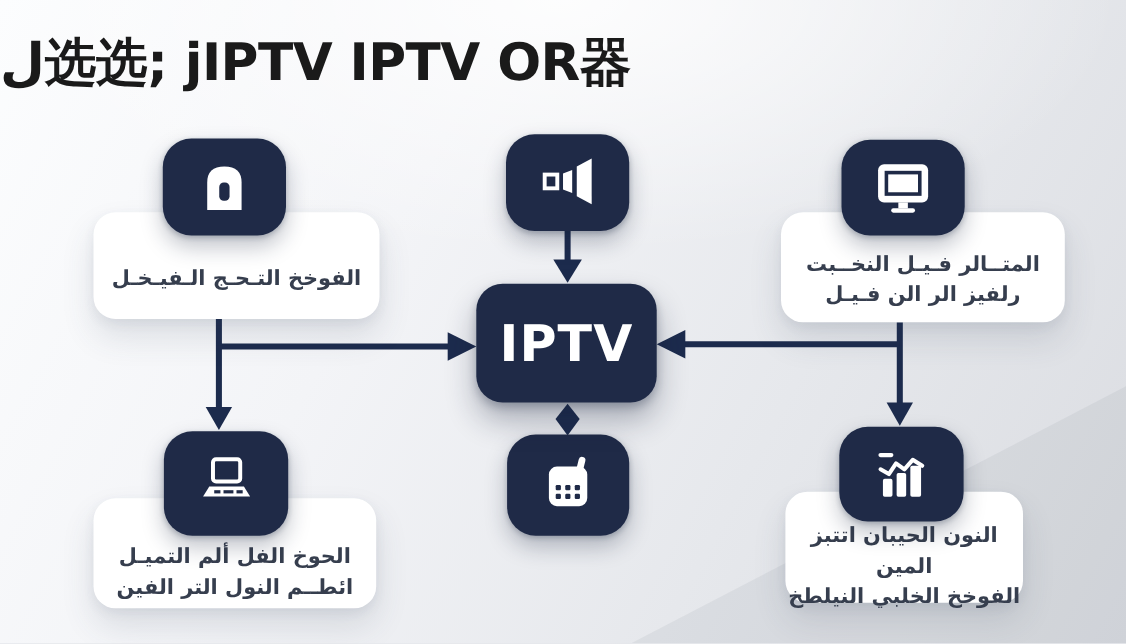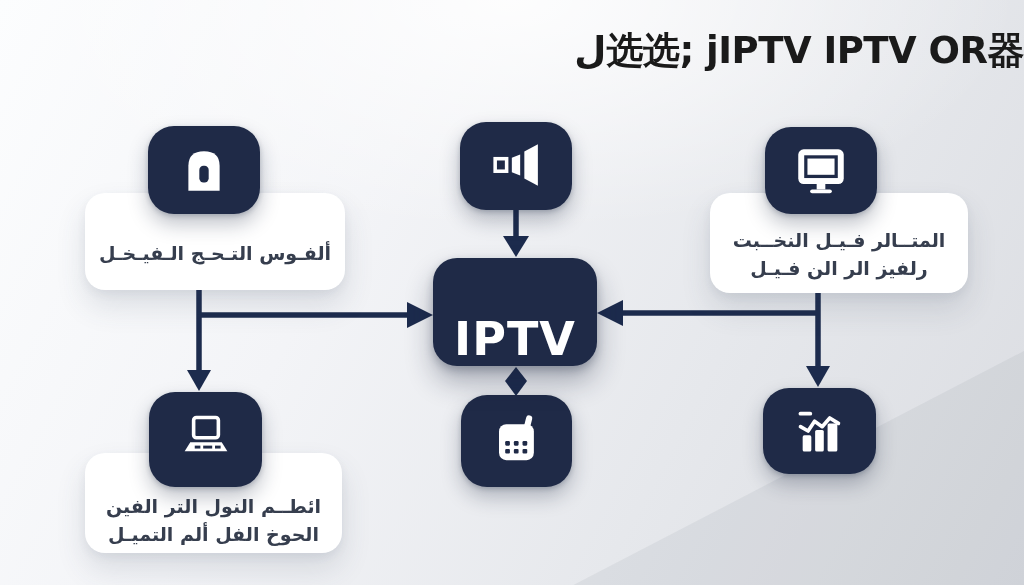--- a/index.html
+++ b/index.html
@@ -13,42 +13,42 @@
     background:radial-gradient(ellipse at 50% 0%,rgba(255,255,255,0.85) 0%,rgba(255,255,255,0) 70%);
     pointer-events:none;
   }
   .bg-corner{
     position:absolute;left:0;top:0;width:100%;height:100%;
     background:rgba(118,126,140,0.10);
     clip-path:polygon(56% 100%,100% 60%,100% 100%);
     pointer-events:none;
   }
   .title{
-    position:absolute;top:26px;left:0;width:100%;text-align:right;
-    font-size:37px;font-weight:800;letter-spacing:-0.5px;color:var(--title,#1a1a1a);
+    position:absolute;top:26px;left:0;width:100%;text-align:left;
+    font-size:47px;font-weight:800;letter-spacing:-0.5px;color:var(--title,#1a1a1a);
   }
   .arrows{position:absolute;left:0;top:0;width:1024px;height:585px;color:var(--arrow,#1c2b4d);}
   .arrows line{stroke:currentColor;stroke-width:5.5;}
   .arrows polygon{fill:currentColor;}
   .tile{
     position:absolute;background:var(--navy,#1f2a47);border-radius:26px;
     display:flex;align-items:center;justify-content:center;
     box-shadow:0 10px 20px rgba(25,35,60,0.28),0 2px 5px rgba(25,35,60,0.22);
   }
   .card{
     position:absolute;background:var(--card,#ffffff);border-radius:20px;
     box-shadow:0 16px 30px rgba(60,70,95,0.14),0 4px 10px rgba(60,70,95,0.07);
     display:flex;flex-direction:column;justify-content:center;align-items:center;
     direction:rtl;text-align:center;color:var(--text,#363e4e);
     font-size:19px;line-height:1.47;font-weight:600;box-sizing:border-box;
   }
   .iptv-box{
     position:absolute;left:433px;top:258px;width:164px;height:108px;
     background:var(--navy,#1f2a47);border-radius:24px;
-    display:flex;align-items:flex-end;justify-content:center;
+    display:flex;align-items:center;justify-content:center;
     box-shadow:0 16px 28px rgba(25,35,60,0.32),0 4px 8px rgba(25,35,60,0.25);
   }
   .iptv-label{color:#ffffff;font-size:46px;font-weight:800;letter-spacing:1px;}
   .navy-fill{fill:var(--navy,#1f2a47);}
 </style>
 </head>
 <body>
 
 <div class="stage">
   <div class="bg-sheen"></div>
@@ -76,34 +76,38 @@
     <g>
       <line x1="818" y1="313" x2="620" y2="313"></line>
       <polygon points="597,313 623,300 623,326"></polygon>
     </g>
     <g>
       <polygon points="516,367 527,381 516,396 505,381"></polygon>
     </g>
   </svg>
 
   <div class="card" style="left:85px;top:193px;width:260px;height:97px;padding-top:24px;">
-    <div>ألفـوس التـحـج الـفيـخـل</div>
+    <div>الفوخخ التـحـج الـفيـخـل</div>
   </div>
 
   <div class="card" style="left:710px;top:193px;width:258px;height:100px;padding-top:24px;">
     <div>المتــالر فـيـل النخــبت</div>
     <div>رلفيز الر الن فـيـل</div>
   </div>
 
   <div class="card" style="left:85px;top:453px;width:257px;height:100px;padding-top:36px;">
+    <div>الحوخ الفل ألم التميـل</div>
     <div>ائطــم النول التر الفين</div>
-    <div>الحوخ الفل ألم التميـل</div>
   </div>
 
 
+  <div class="card" style="left:714px;top:447px;width:216px;height:101px;padding-top:36px;">
+    <div>النون الحيبان اتتبز المين</div>
+    <div>الفوخخ الخلبي النيلطخ</div>
+  </div>
 
   <div class="tile" style="left:148px;top:126px;width:112px;height:88px;">
     <svg viewBox="0 0 48 48" width="50" height="50">
       <path d="M9 44 V20 Q9 6 24 6 Q39 6 39 20 V44 Z" fill="#ffffff"></path>
       <rect x="19.5" y="20" width="9" height="16" rx="4" class="navy-fill"></rect>
     </svg>
   </div>
 
   <div class="tile" style="left:460px;top:122px;width:112px;height:88px;">
     <svg viewBox="0 0 48 48" width="50" height="50">

